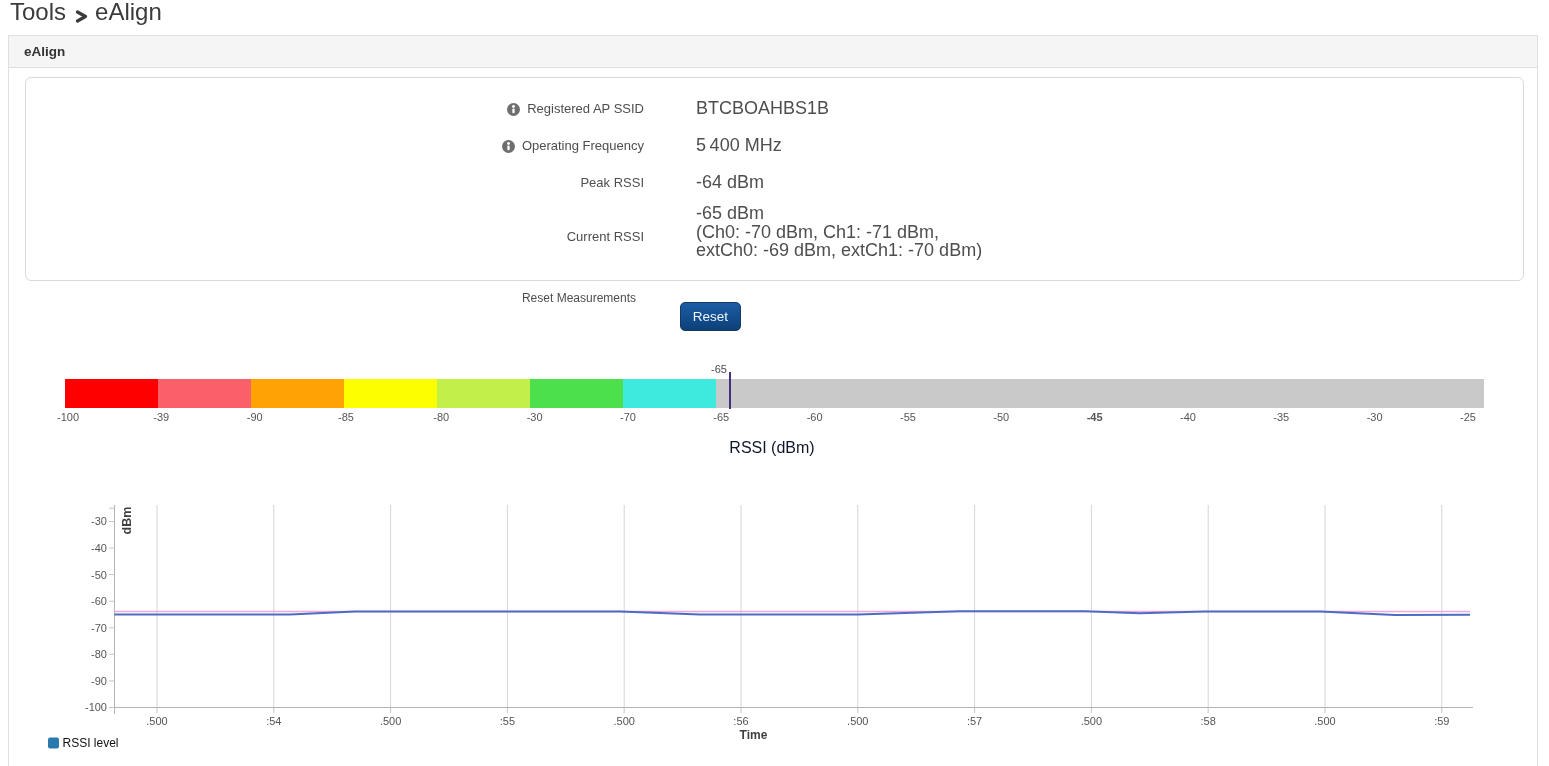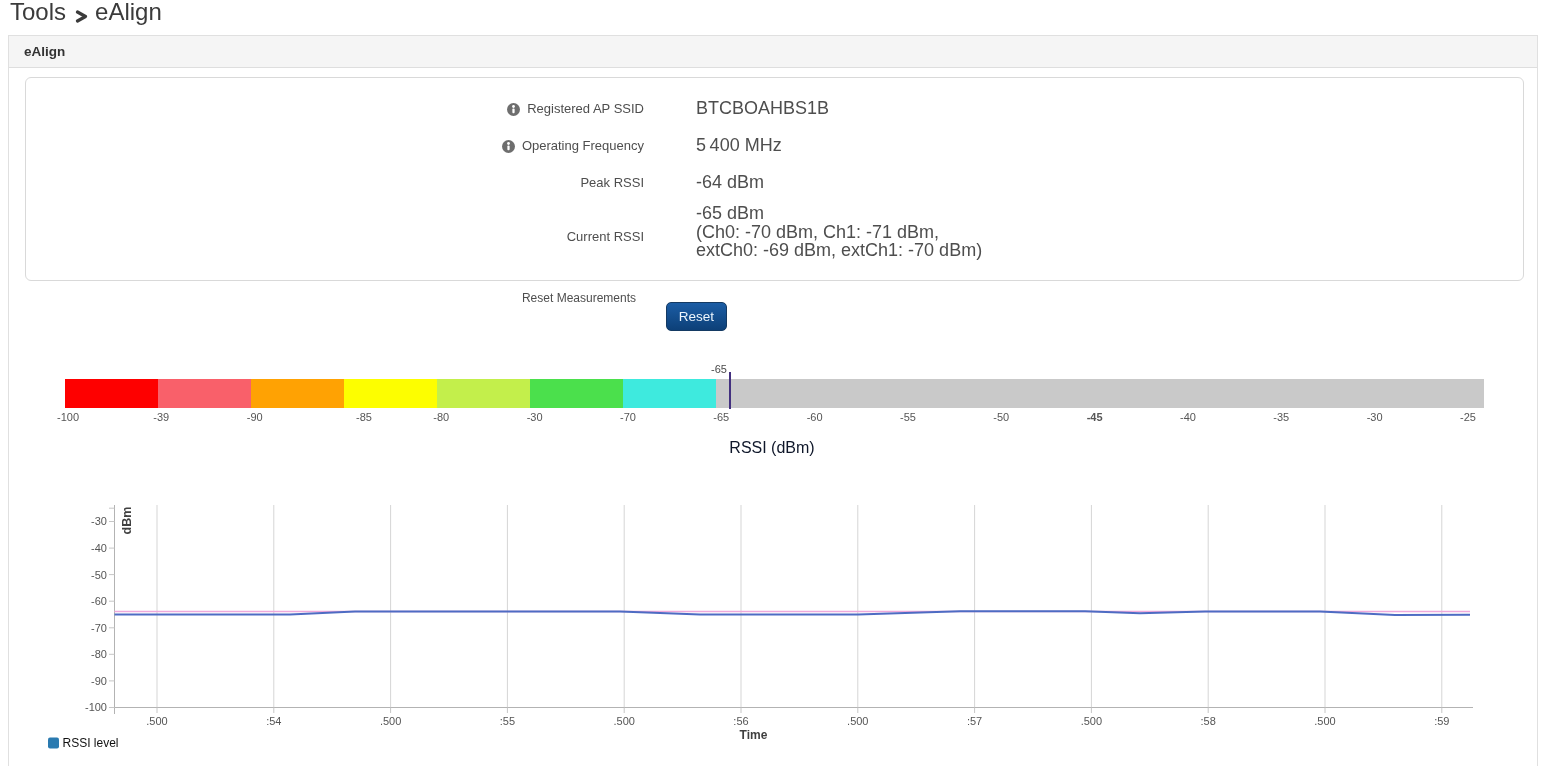--- a/index.html
+++ b/index.html
@@ -12,21 +12,21 @@
     border:1px solid #e0e0e0; background:#fff; }
   .phead { position:absolute; left:0; top:0; width:100%; height:32px; background:#f5f5f5;
     border-bottom:1px solid #dedede; }
   .ptitle { position:absolute; left:15px; top:8px; font-size:13.5px; font-weight:bold; color:#333; }
   .ibox { position:absolute; left:25px; top:77px; width:1499px; height:204px;
     border:1px solid #d9d9d9; border-radius:6px; background:#fff; }
   .lab { position:absolute; left:26px; width:618px; text-align:right; font-size:13px;
     color:#4e4e4e; line-height:19px; }
   .val { position:absolute; left:696px; font-size:18px; color:#4e4e4e; line-height:19px; }
   .icon { display:inline-block; vertical-align:-2.5px; margin-right:7px; }
-  .btn { position:absolute; left:666px; top:302px; width:61px; height:29px;
+  .btn { position:absolute; left:680px; top:302px; width:61px; height:29px;
     background:linear-gradient(#1b5da5,#0d4078); border:1px solid #143a63; border-radius:5px;
     color:#ecf5fd; font-size:13.5px; text-align:center; line-height:27px; }
   .seg { position:absolute; top:0; height:29px; }
   .gtick { position:absolute; top:411px; width:44px; margin-left:-22px; text-align:center;
     font-size:11px; color:#565656; }
 </style>
 </head>
 <body>
 
 <div class="crumb">Tools<span class="chev"><svg width="15" height="14">
@@ -72,21 +72,21 @@
   <div class="seg" style="left:372px; width:93px; background:#c3ef4b;"></div>
   <div class="seg" style="left:465px; width:93px; background:#4be04c;"></div>
   <div class="seg" style="left:558px; width:93px; background:#3eeade;"></div>
   <div class="seg" style="left:651px; width:768px; background:#c9c9c9;"></div>
 </div>
 
 <div id="gticks">
 <div class="gtick" style="left:68.0px;">-100</div>
 <div class="gtick" style="left:161.3px;">-39</div>
 <div class="gtick" style="left:254.7px;">-90</div>
-<div class="gtick" style="left:364px;">-85</div>
+<div class="gtick" style="left:332px;text-align:right;">-85</div>
 <div class="gtick" style="left:441.3px;">-80</div>
 <div class="gtick" style="left:534.6px;">-30</div>
 <div class="gtick" style="left:628.0px;">-70</div>
 <div class="gtick" style="left:721.3px;">-65</div>
 <div class="gtick" style="left:814.6px;">-60</div>
 <div class="gtick" style="left:908.0px;">-55</div>
 <div class="gtick" style="left:1001.3px;">-50</div>
 <div class="gtick" style="left:1094.6px;font-weight:bold;">-45</div>
 <div class="gtick" style="left:1188.0px;">-40</div>
 <div class="gtick" style="left:1281.3px;">-35</div>

